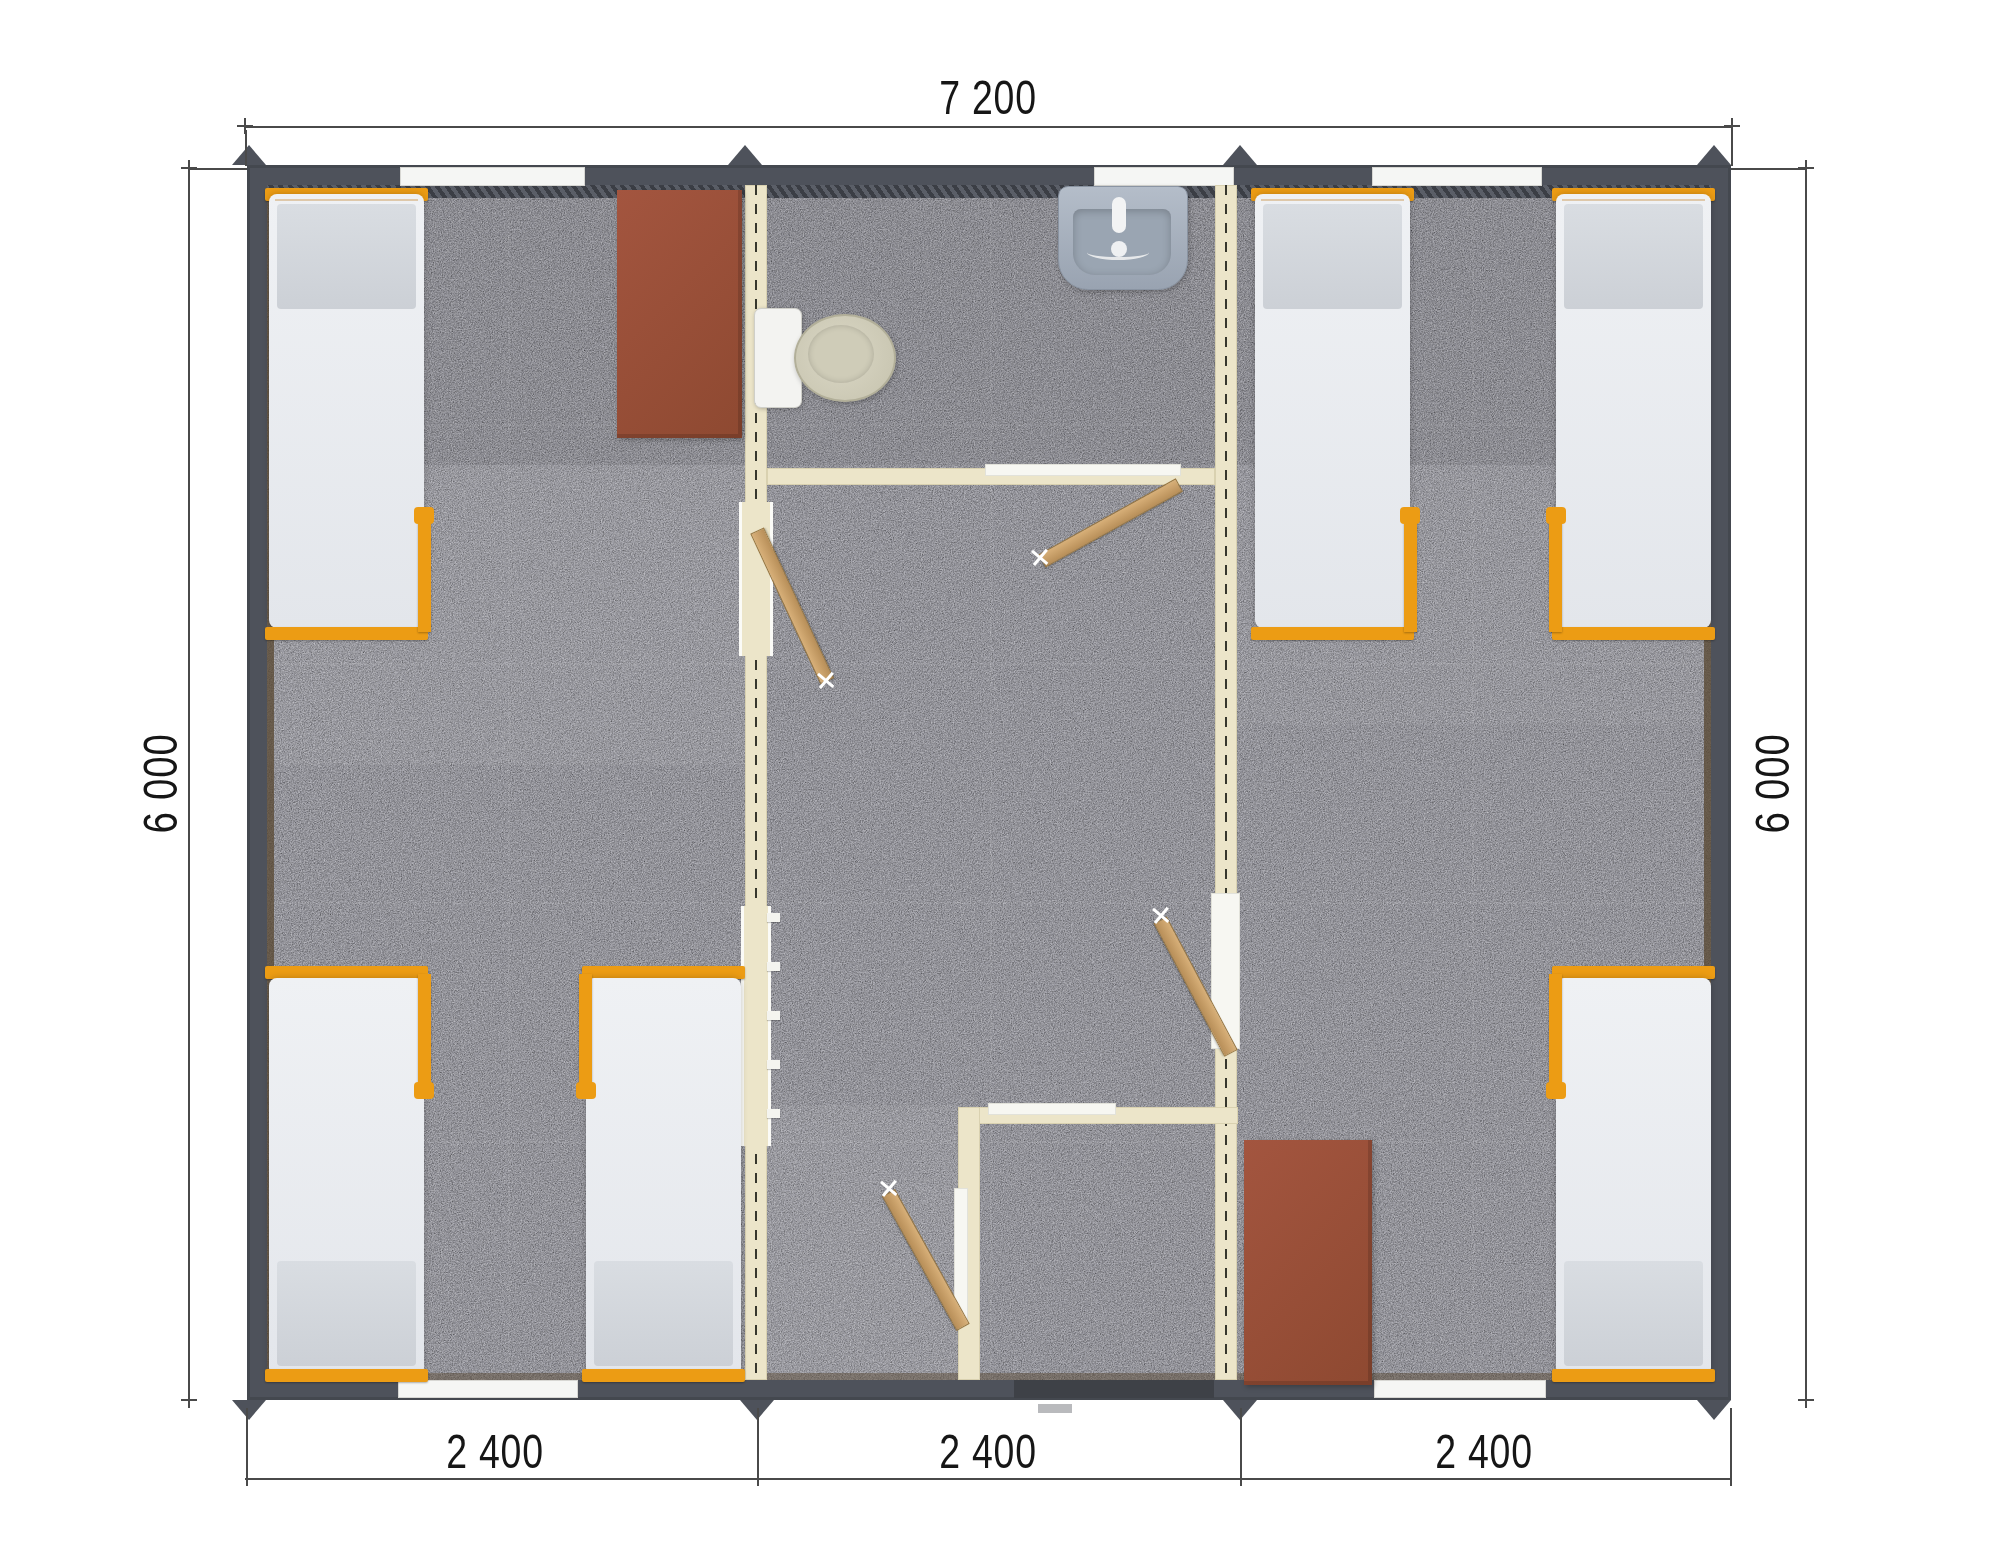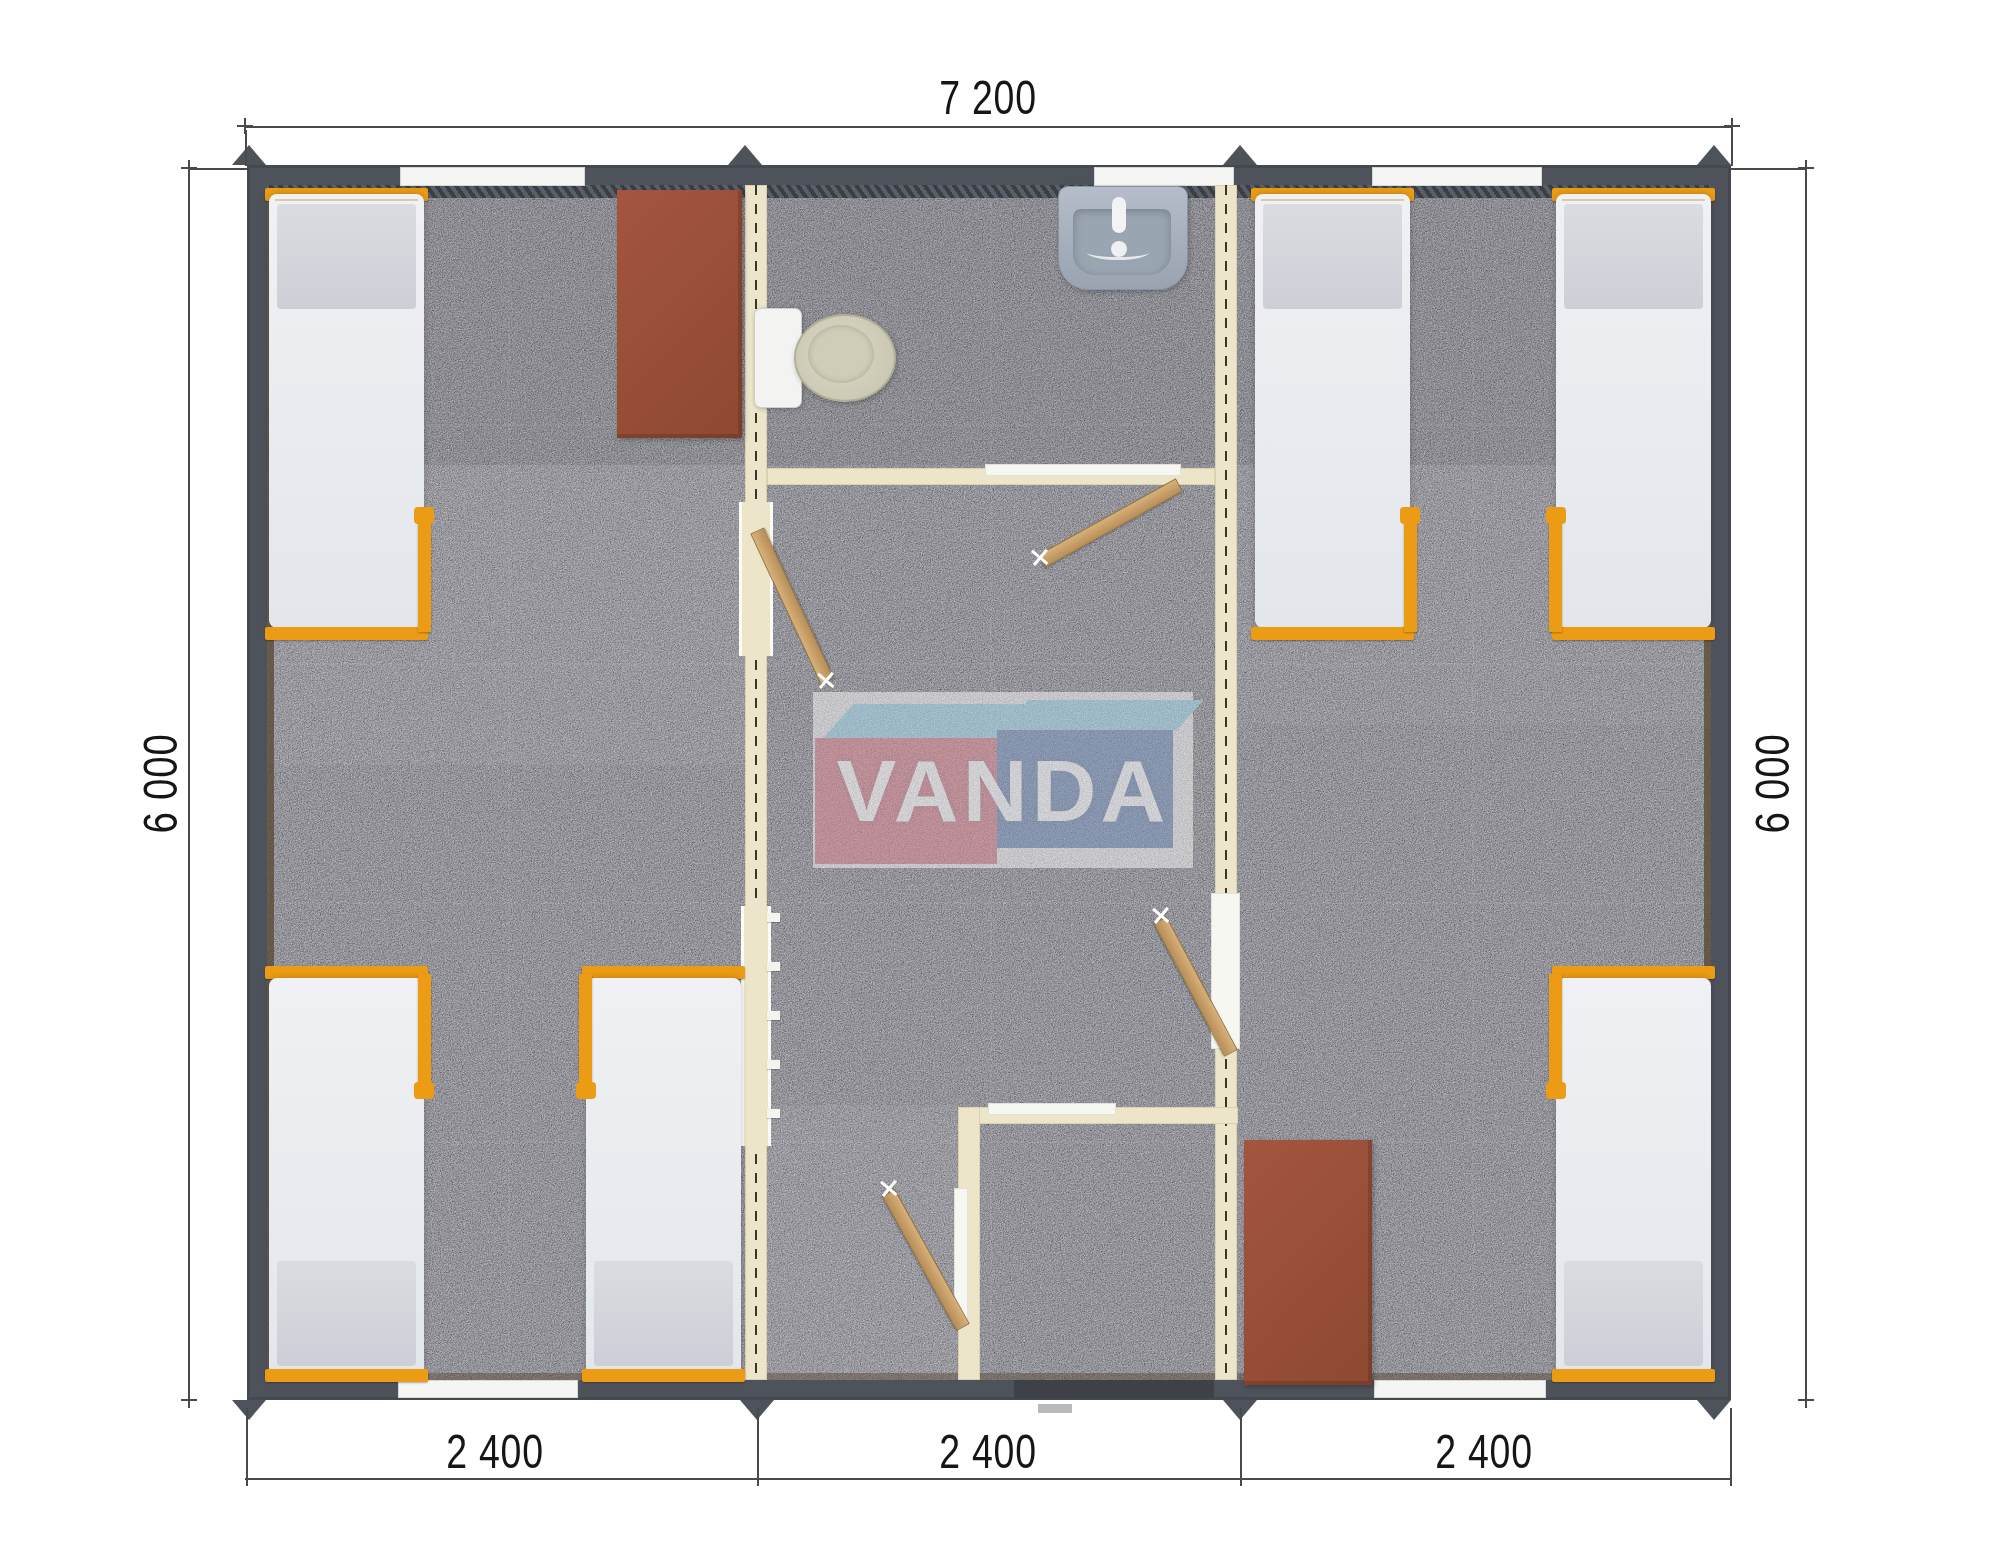--- a/index.html
+++ b/index.html
@@ -192,28 +192,20 @@
       <i class="v"></i>
       <i class="h"></i>
     </div>
 
   <div class="door" style="left:957px;top:1321px;height:152px;transform:rotate(151deg);"></div>
   <div class="swing" style="left:879px;top:1178px;">
       <i class="v"></i>
       <i class="h"></i>
     </div>
 
-  <div class="logo">
-    <div class="logo-bg"></div>
-    <div class="logo-top-pink skew"></div>
-    <div class="logo-box-pink"></div>
-    <div class="logo-top-blue skew"></div>
-    <div class="logo-box-blue"></div>
-    <div class="logo-text">VANDA</div>
-  </div>
 
   <div class="bed head-top stub-right" style="left:268px;top:190px;height:450px;">
     <div class="bed-bar bar-head"></div>
     <div class="mattress">
         <div class="head-line"></div>
         <div class="pillow"></div>
       </div>
     <div class="bed-bar bar-foot"></div>
     <div class="bed-stub"></div>
     <div class="bed-knob"></div>

